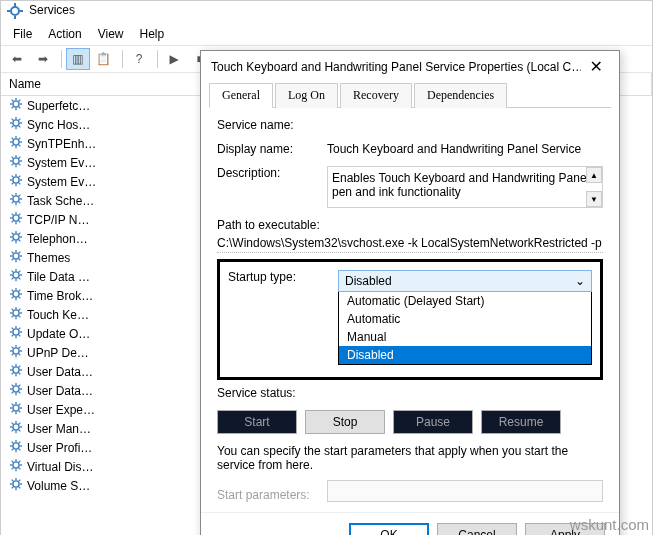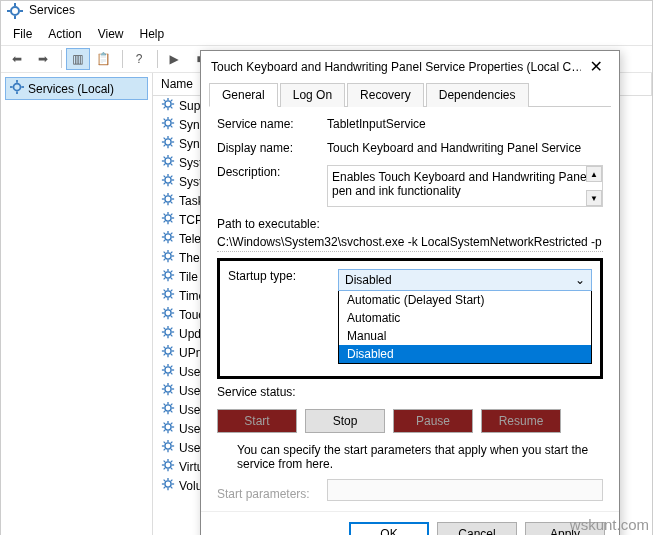--- a/index.html
+++ b/index.html
@@ -23,44 +23,44 @@
   .listbody { overflow-y: auto; height: 400px; }
   .svcrow { display: flex; align-items: center; padding: 1px 8px; white-space: nowrap; }
   .svcrow .gear { margin-right: 4px; }
   .gear svg { width: 14px; height: 14px; }
 
   
   .dialog { position: absolute; left: 200px; top: 50px; width: 420px; background: #fff; border: 1px solid #888; box-shadow: 2px 2px 10px rgba(0,0,0,.2); }
   .dlg-title { display: flex; align-items: center; justify-content: space-between; padding: 6px 10px; }
   .dlg-title .close { font-size: 16px; padding: 0 6px; }
   .tabs { display: flex; border-bottom: 1px solid #ccc; margin: 0 8px; }
-  .tab { padding: 4px 12px; border: 1px solid #ccc; border-bottom: none; background: #f7f7f7; margin-right: 2px; position: relative; top: 1px; }
+  .tab { padding: 4px 12px; border: 1px solid #ccc; border-bottom: none; background: #f7f7f7; margin-right: 2px; position: relative; top: 1px; font-family: Liberation Serif, serif; }
   .tab.active { background: #fff; border-bottom: 1px solid #fff; }
   .dlg-body { padding: 10px 16px; }
   .frow { display: flex; margin-bottom: 10px; align-items: flex-start; }
   .frow .flabel { width: 110px; }
   .frow .fval { flex: 1; }
   .desc-box { border: 1px solid #d0d0d0; padding: 4px; height: 42px; width: 100%; position:relative; }
   .desc-box .scroll { position:absolute; right:0; top:0; bottom:0; width:16px; display:flex; flex-direction:column; justify-content:space-between; }
   .desc-box .sbtn { height:16px; border:1px solid #ccc; background:#f0f0f0; font-size:8px; display:flex;align-items:center;justify-content:center;}
   .path-box { border-bottom: 1px dotted #bbb; padding: 2px 0; white-space: nowrap; overflow:hidden; }
   .startup-block { border: 3px solid #000; padding: 8px; margin: 6px 0; }
   .combo { border: 1px solid #7eb4ea; width: 100%; display: flex; align-items: center; padding: 3px 6px; justify-content: space-between; background: #e5f1fb;}
   .dropdown { border: 1px solid #000; border-top: none; background: #fff; }
   .dropdown .opt { padding: 2px 8px; }
   .dropdown .opt.sel { background: #0078d7; color: #fff; }
   .svc-btns { display: flex; gap: 8px; margin: 10px 0; }
   .svc-btns button, .dlg-foot button { width: 80px; height: 24px; border: 1px solid #adadad; background: #e1e1e1; }
-  .svc-btns button:disabled { color: #a0a0a0; background:#7f1d1d; }
+  .svc-btns button:disabled { color: #a0a0a0; background:#0f172a; }
   .param-row { display:flex; align-items:flex-end; margin-top:8px; }
   .param-row input { flex:1; border:1px solid #d0d0d0; height:22px; padding:2px 4px; }
   .param-row .plabel { width:110px; color:#a0a0a0;}
   .dlg-foot { display: flex; justify-content: flex-end; gap: 8px; padding: 10px 14px; border-top: 1px solid #eee; }
   .dlg-foot .ok { border: 2px solid #0078d7; background: #fff; }
-  .note { margin-top:10px; font-size:12px;margin-left:20px; }
+  .note { margin-top:10px; font-size:12px; }
 </style>
 </head>
 <body>
 
 <div class="window">
   <div class="titlebar">
     <span class="icon">
       <svg viewBox="0 0 16 16">
           <circle cx="8" cy="8" r="4" fill="none" stroke="#3a7bbf" stroke-width="2"></circle>
           <g stroke="#3a7bbf" stroke-width="2">
@@ -90,36 +90,20 @@
     <div class="sep"></div>
     <div class="tbtn">?</div>
     <div class="sep"></div>
     <div class="tbtn">▶</div>
     <div class="tbtn">■</div>
     <div class="tbtn">‖</div>
     <div class="tbtn">⟳</div>
   </div>
 
   <div class="splitter">
-    <div class="leftpane">
-      <div class="node">
-        <span style="margin-right:4px">
-          <svg width="14" height="14" viewBox="0 0 16 16">
-              <circle cx="8" cy="8" r="4" fill="none" stroke="#3a7bbf" stroke-width="2"></circle>
-              <g stroke="#3a7bbf" stroke-width="2">
-                <line x1="8" y1="0" x2="8" y2="3"></line>
-                <line x1="8" y1="13" x2="8" y2="16"></line>
-                <line x1="0" y1="8" x2="3" y2="8"></line>
-                <line x1="13" y1="8" x2="16" y2="8"></line>
-              </g>
-            </svg>
-        </span>
-        <span>Services (Local)</span>
-      </div>
-    </div>
 
     <div class="rightpane">
       <div class="listhdr">
         <div class="col col-name">Name</div>
       </div>
       <div class="listbody" id="svc-list">
           <div class="svcrow">
             <span class="gear"><svg viewBox="0 0 16 16">
                 <circle cx="8" cy="8" r="3.5" fill="none" stroke="#3a7bbf" stroke-width="1.5"></circle>
                 <g stroke="#3a7bbf" stroke-width="1.5">
@@ -468,21 +452,20 @@
   </div>
   <div class="tabs">
     <div class="tab active">General</div>
     <div class="tab">Log On</div>
     <div class="tab">Recovery</div>
     <div class="tab">Dependencies</div>
   </div>
   <div class="dlg-body">
     <div class="frow">
       <div class="flabel">Service name:</div>
-      <div class="fval">TabletInputService</div>
     </div>
     <div class="frow">
       <div class="flabel">Display name:</div>
       <div class="fval">Touch Keyboard and Handwriting Panel Service</div>
     </div>
     <div class="frow">
       <div class="flabel">Description:</div>
       <div class="fval">
         <div class="desc-box">
           <span>Enables Touch Keyboard and Handwriting Panel pen and ink functionality</span>

